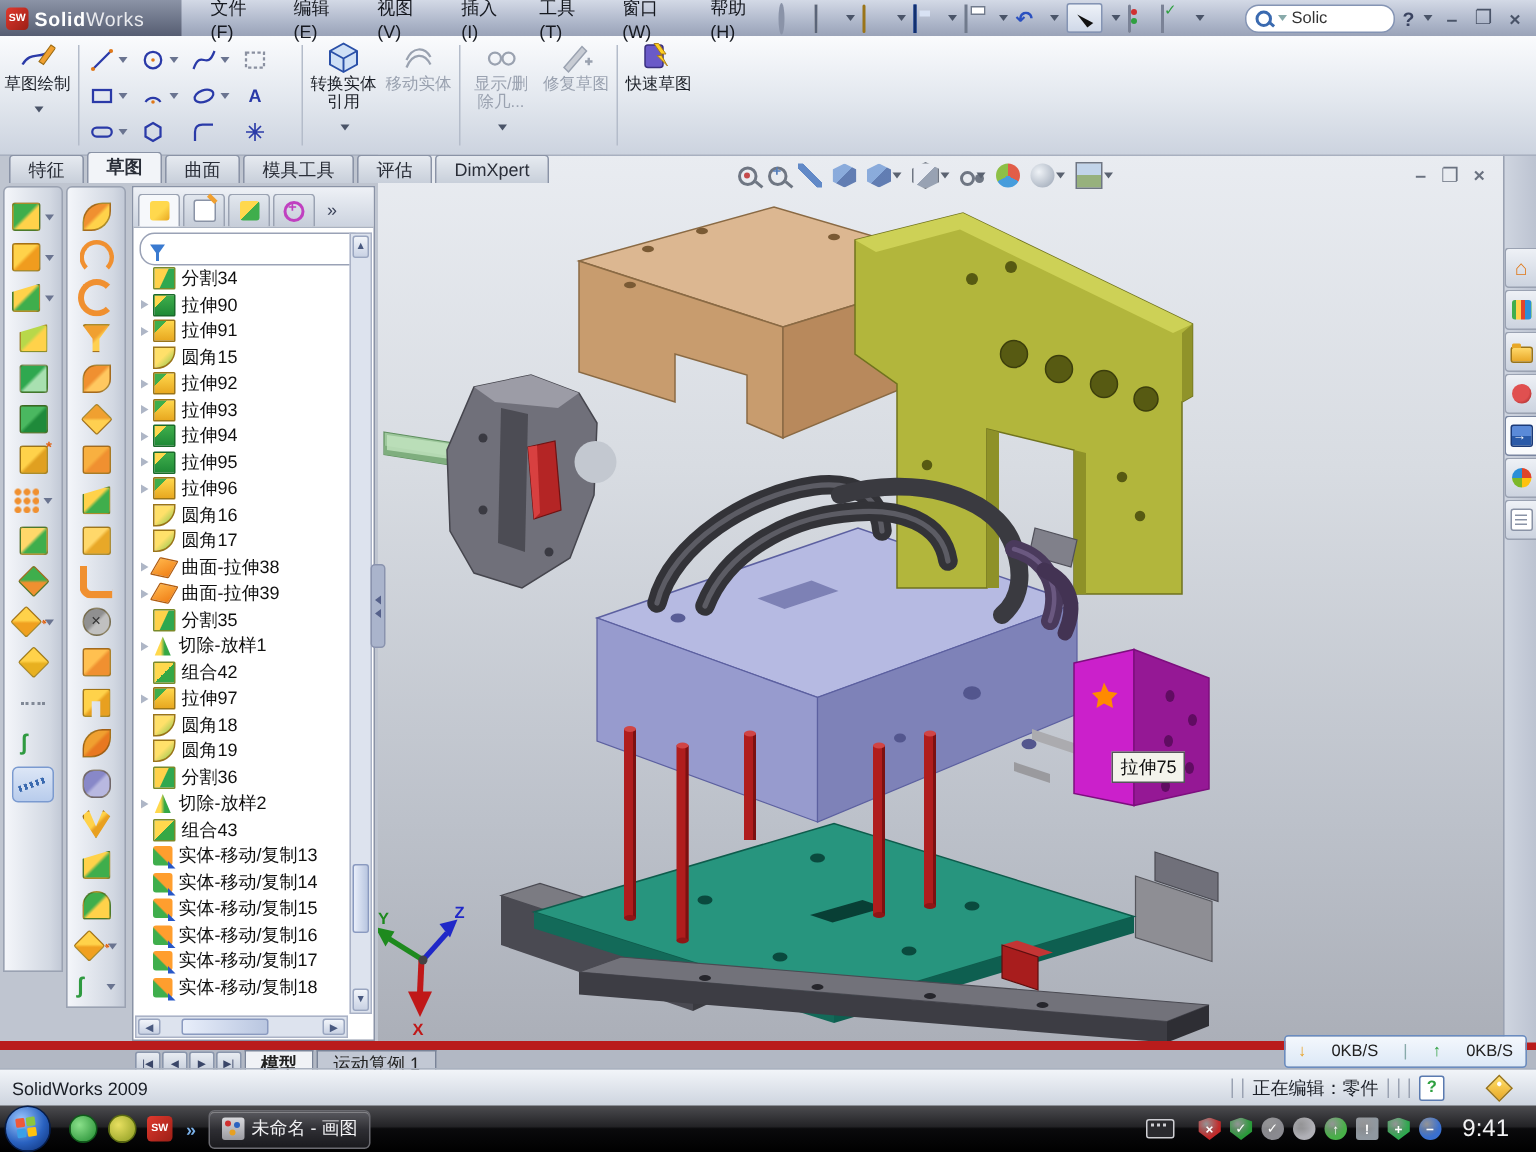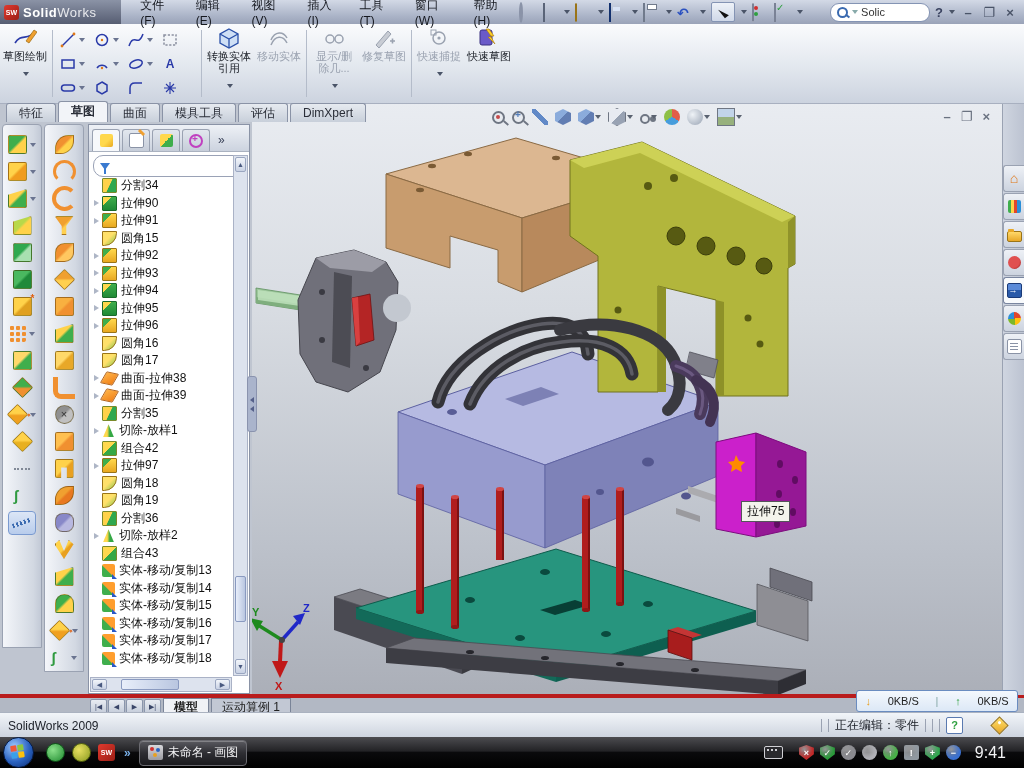--- a/index.html
+++ b/index.html
@@ -146,21 +146,21 @@
   .tp-lib{background:repeating-linear-gradient(90deg,#3fae4c 0 3px,#ffd24a 3px 6px,#e0452b 6px 9px,#2a8fd8 9px 13px)}
   .tp-folder{background:linear-gradient(#ffd86a,#e8a828);border:1px solid #9a7418;height:9px;margin-top:3px;position:relative}
   .tp-folder:before{content:"";position:absolute;left:0;top:-3px;width:6px;height:3px;background:#e8a828;border-radius:1px 1px 0 0}
   .tp-search{background:radial-gradient(circle at 40% 40%,#e05050 55%,#8a1818);border-radius:50%}
   .tp-vp{background:linear-gradient(#5a8ad8 50%,#2a5aa8 50%);border:1px solid #1a3a78;position:relative}
   .tp-vp:after{content:"→";position:absolute;left:1px;top:0px;color:#fff;font-size:9px}
   .tp-ball{background:conic-gradient(#e0452b 0 90deg,#ffc20e 0 180deg,#7db828 0 270deg,#2a8fd8 0);border-radius:50%}
   .tp-doc{background:#fff;border:1px solid #8a93a6;position:relative}
   .tp-doc:after{content:"";position:absolute;left:2px;top:3px;width:8px;height:1px;background:#8a93a6;box-shadow:0 3px 0 #8a93a6,0 6px 0 #8a93a6}
   
-  #doctabs{position:absolute;left:0;top:694px;width:1024px;height:18px;background:#b2b8c4;border-top:4px solid #b91c1c;z-index:4;display:flex;align-items:flex-end}
+  #doctabs{position:absolute;left:0;top:694px;width:1024px;height:18px;background:#b2b8c4;border-top:6px solid #b91c1c;z-index:4;display:flex;align-items:flex-end}
   #docnav{display:flex;gap:1px;margin-left:90px;margin-bottom:1px}
   .navb{width:15px;height:14px;background:linear-gradient(#e8ecf2,#c2cad8);border:1px solid #8a96ac;border-radius:2px;font-size:7px;color:#3a4668;display:flex;align-items:center;justify-content:center}
   .dtab{font-size:12px;padding:1px 10px;border:1px solid #7a8498;border-bottom:none;background:#c2c8d4;color:#222;margin-left:2px;height:15px;line-height:15px}
   .dtab.active{background:#f0f2f6;font-weight:bold}
   
   #netmon{position:absolute;left:856px;top:690px;width:160px;height:20px;background:linear-gradient(#f4f8fd,#dce8f6);border:1px solid #6a8cc0;border-radius:3px;z-index:6;display:flex;align-items:center;justify-content:space-around;font-size:11px;color:#222}
   #netmon .dn{color:#e8a020;font-weight:bold}
   #netmon .up{color:#2fa040;font-weight:bold}
   
   #statusbar{position:absolute;left:0;top:712px;width:1024px;height:25px;background:linear-gradient(#f2f5f9,#ccd3de);border-top:1px solid #aab2c0;z-index:4;display:flex;align-items:center;font-size:12px;color:#1a1e26}
@@ -355,27 +355,20 @@
       <div class="bigbtn off">
         <div class="bico">
           <svg width="24" height="22" viewBox="0 0 24 22">
             <polygon points="4,18 16,4 19,7 7,21" fill="#c8ccd4" stroke="#9aa2b0"></polygon>
             <path d="M18,14 h5 M20.5,11.5 v5" stroke="#9aa2b0" stroke-width="1.6"></path>
           </svg>
         </div>
         <div class="blab">修复草图</div>
       </div>
       <div class="cmdsep"></div>
-      <div class="bigbtn off"><div class="bico">
-          <svg width="24" height="22" viewBox="0 0 24 22">
-            <circle cx="12" cy="11" r="6" fill="none" stroke="#9aa2b0" stroke-width="1.5"></circle>
-            <circle cx="12" cy="11" r="1.6" fill="#9aa2b0"></circle>
-            <rect x="4" y="3" width="5" height="5" fill="none" stroke="#9aa2b0"></rect>
-          </svg>
-        </div><div class="blab">快速捕捉</div><span class="dd bdd"></span></div>
       <div class="bigbtn">
         <div class="bico">
           <svg width="24" height="22" viewBox="0 0 24 22">
             <rect x="3" y="3" width="12" height="15" rx="2" fill="#6a5ac8" stroke="#3a3080"></rect>
             <polygon points="12,2 17,9 13.5,9 18,17 11,10 14.5,10 9,2" fill="#ffd024" stroke="#a87810" stroke-width="0.6"></polygon>
           </svg>
         </div>
         <div class="blab">快速草图</div>
       </div>
     </div>

